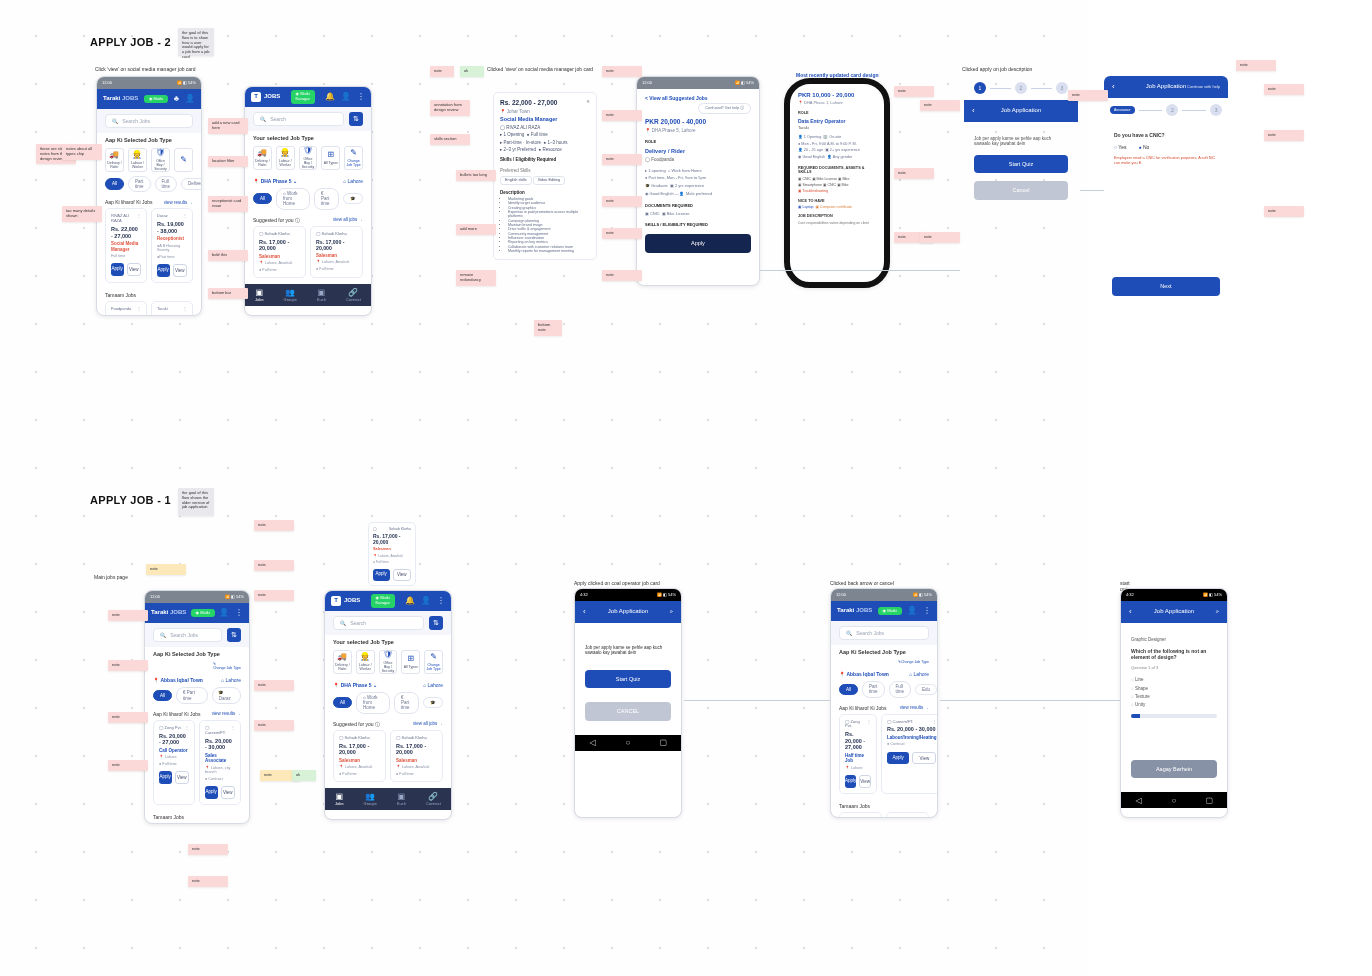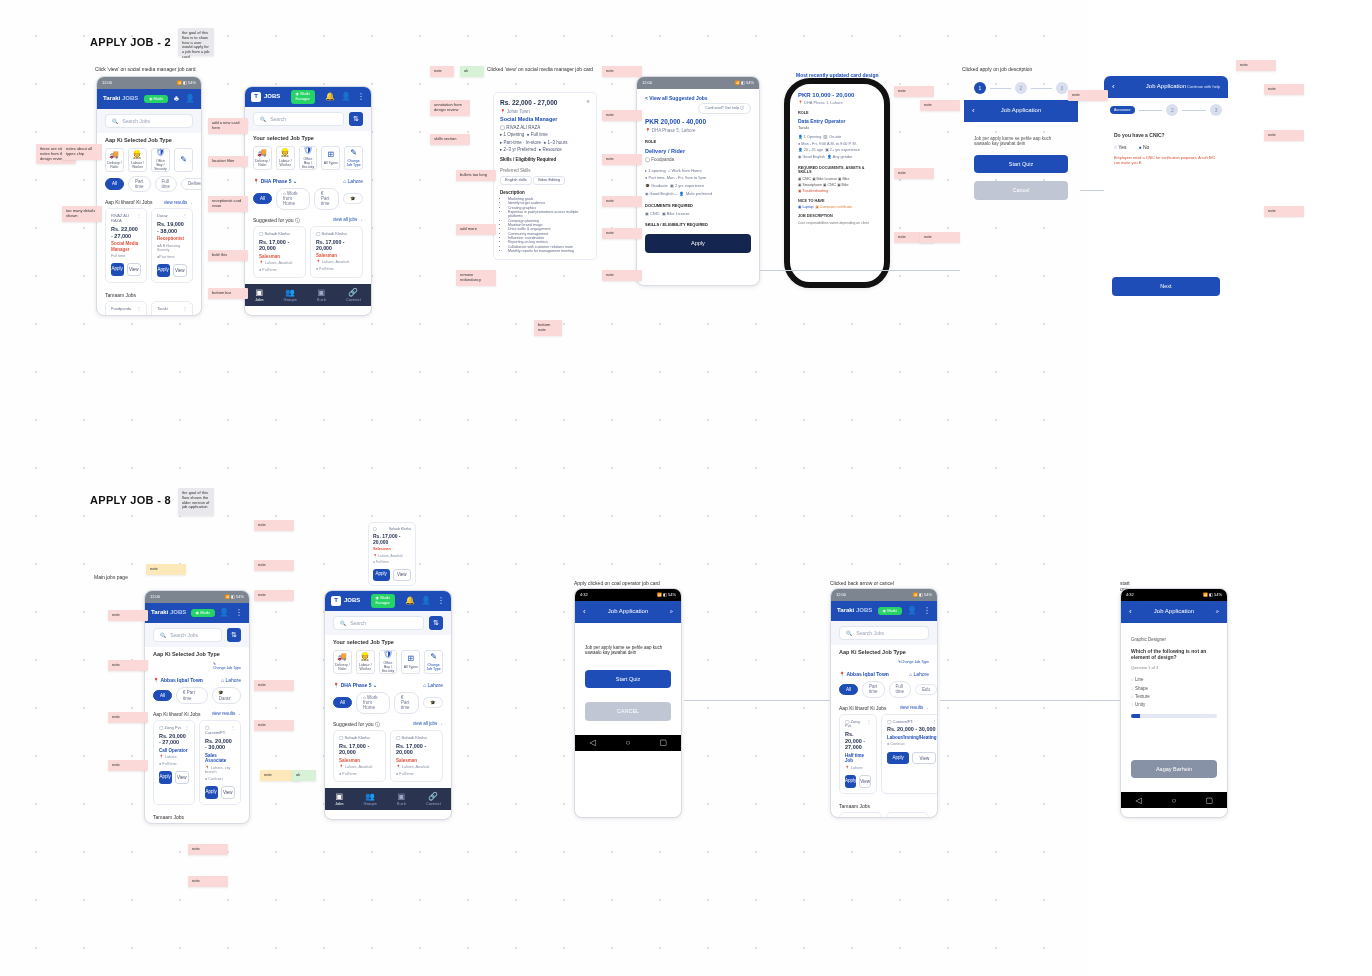--- a/index.html
+++ b/index.html
@@ -84,21 +84,21 @@
 .wire{position:absolute;border-top:1px solid #c7cdd9}
 </style>
 </head>
 <body>
 <div class="canvas">
 <div class="dot-grid"></div>
 
 <div class="node section-title" style="left:90px;top:36px">APPLY JOB - 2</div>
 <div class="node sticky grey" style="left:178px;top:28px;width:36px;height:28px">the goal of this flow is to show how a user would apply for a job from a job card</div>
 
-<div class="node section-title" style="left:90px;top:494px">APPLY JOB - 8</div>
+<div class="node section-title" style="left:90px;top:494px">APPLY JOB - 1</div>
 <div class="node sticky grey" style="left:178px;top:488px;width:36px;height:28px">the goal of this flow shows the older version of job application</div>
 
 <div class="node" style="left:95px;top:66px;font-size:5px;color:#333">Click 'view' on social media manager job card</div>
 <div class="node" style="left:487px;top:66px;font-size:5px;color:#333">Clicked 'view' on social media manager job card</div>
 <div class="node" style="left:796px;top:72px;font-size:5px;color:#1e4db7;font-weight:600">Most recently updated card design</div>
 <div class="node" style="left:962px;top:66px;font-size:5px;color:#333">Clicked apply on job description</div>
 
 <div class="node phone" style="left:96px;top:76px;width:106px;height:240px">
  <div class="statusbar">
         <span>12:00</span>

